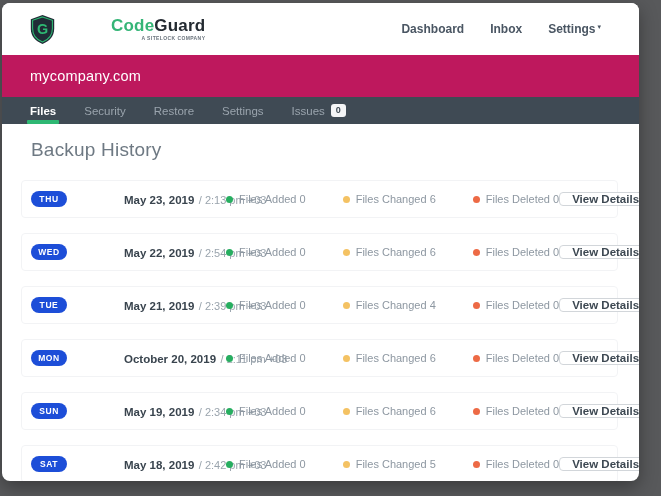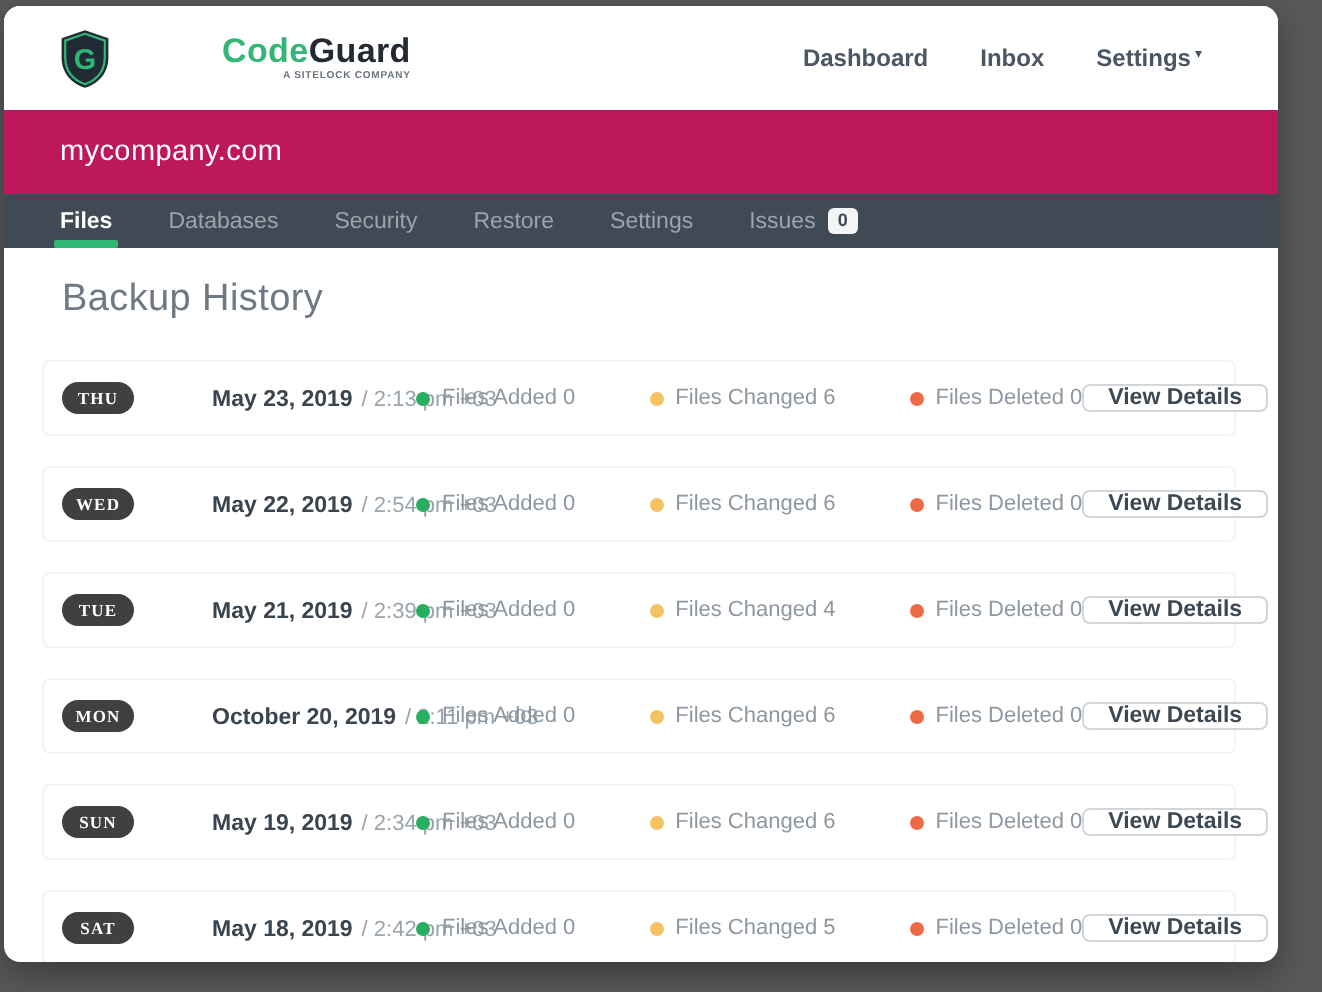--- a/index.html
+++ b/index.html
@@ -78,24 +78,24 @@
   .row {
     height: 38px;
     display: flex; align-items: center;
     border: 1px solid #f2f3f5; border-radius: 4px;
     background: #fff;
     padding: 0 12px 0 9px;
     margin-bottom: 15px;
   }
   .day-pill {
     min-width: 36px; height: 16px; border-radius: 9px;
-    background: #404040; color: #ffffff;
+    background: #1d4ed8; color: #ffffff;
     font-size: 8.5px; font-weight: 700; letter-spacing: .6px;
     display: flex; align-items: center; justify-content: center;
-    padding: 0 8px; margin-right: 7px; font-family: Liberation Serif, serif;
+    padding: 0 8px; margin-right: 25px;
   }
   .date-group { width: 114px; white-space: nowrap; }
   .date-text { font-size: 11.5px; font-weight: 700; color: #39444e; padding-left: 32px; }
   .time-text { font-size: 11px; color: #9aa4ad; }
   .stats { display: flex; align-items: center; gap: 17px; }
   .stat { display: flex; align-items: center; gap: 6px; margin-left: 20px; }
   .dot { width: 7px; height: 7px; border-radius: 50%; flex: none; }
   .dot-added   { background: #27ae60; }
   .dot-changed { background: #f4c263; }
   .dot-deleted { background: #ed6a45; }
@@ -148,24 +148,20 @@
   <div class="site-bar">
     <span>mycompany.com</span>
   </div>
 
   <div class="tab-bar">
   <div class="tab active">
     <span class="tab-label">Files</span>
 
   </div>
 
-  <div class="tab">
-    <span class="tab-label">Databases</span>
-
-  </div>
 
   <div class="tab">
     <span class="tab-label">Security</span>
 
   </div>
 
   <div class="tab">
     <span class="tab-label">Restore</span>
 
   </div>

